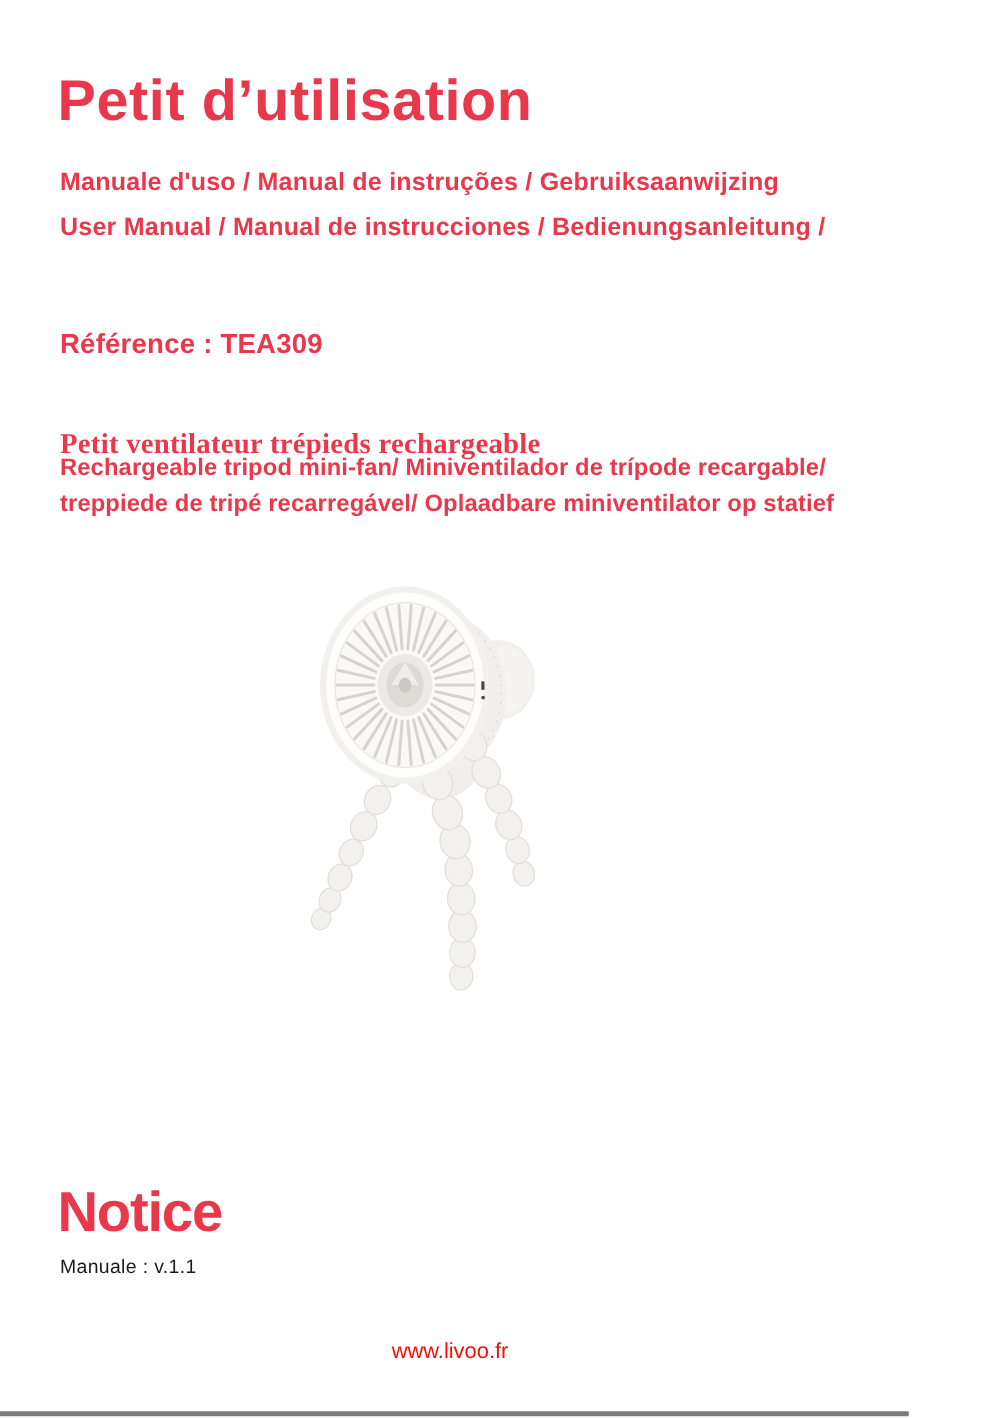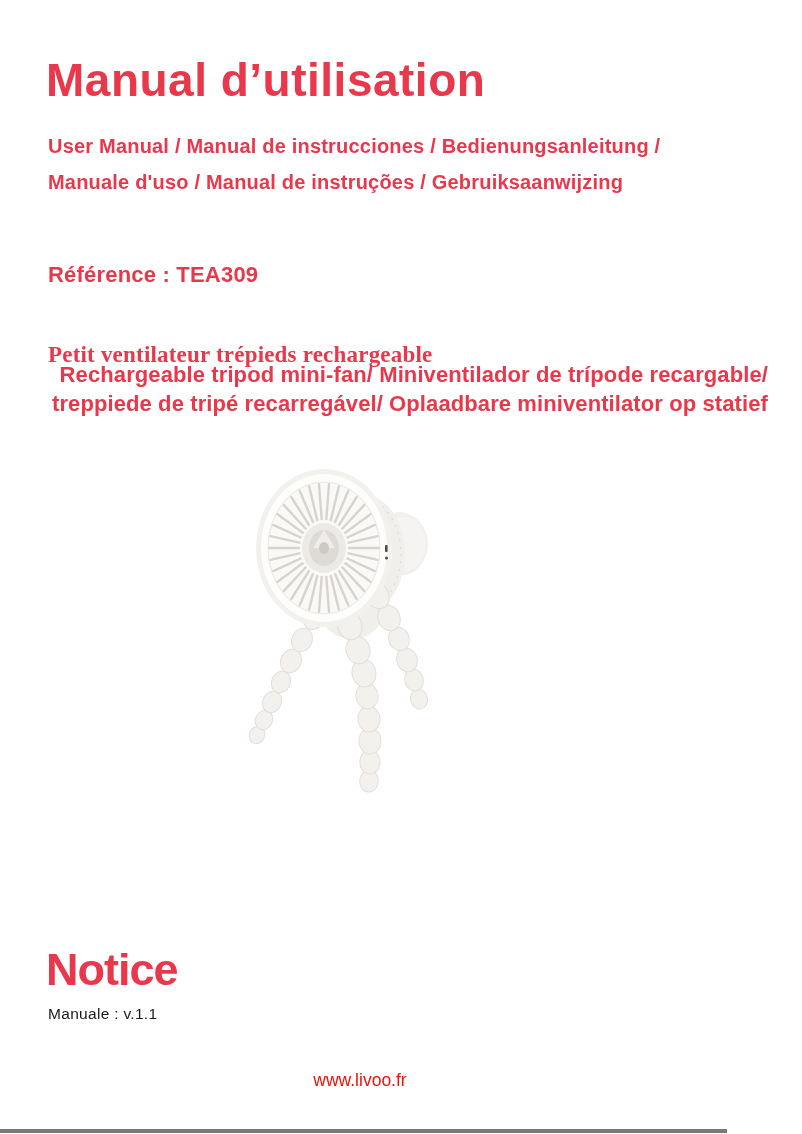--- a/index.html
+++ b/index.html
@@ -53,27 +53,26 @@
     top: 342px;
     font-size: 23px;
     font-weight: bold;
     color: var(--brand-red);
     letter-spacing: 0.2px;
     font-family: Liberation Serif, serif;
   }
   .product-name-intl {
     left: 48px;
     top: 360px;
-    font-size: 22px;
+    font-size: 19px;
     font-weight: bold;
     color: var(--brand-red);
     line-height: 29px;
     letter-spacing: 0.1px;
     width: 720px;
-    text-align: right;
   }
   .product-photo {
     left: 228px;
     top: 458px;
     width: 240px;
     height: 360px;
   }
   .logo {
     left: 46px;
     top: 944px;
@@ -103,25 +102,25 @@
     left: 0;
     top: 1129px;
     width: 727px;
     height: 4px;
     background: var(--bar-gray);
   }
 </style>
 </head>
 <body>
 
-<div class="abs doc-title">Manual d’utilisation</div>
+<div class="abs doc-title">Petit d’utilisation</div>
 
 <div class="abs doc-subtitle">
+  <div>Manuale d'uso / Manual de instruções / Gebruiksaanwijzing</div>
   <div>User Manual /  Manual de instrucciones / Bedienungsanleitung /</div>
-  <div>Manuale d'uso / Manual de instruções / Gebruiksaanwijzing</div>
 </div>
 
 <div class="abs doc-reference">Référence : TEA309</div>
 
 <div class="abs product-name-fr">Petit ventilateur trépieds rechargeable</div>
 
 <div class="abs product-name-intl">
   <div>Rechargeable tripod mini-fan/  Miniventilador de trípode recargable/</div>
   <div>treppiede de tripé recarregável/ Oplaadbare miniventilator op statief</div>
 </div>

